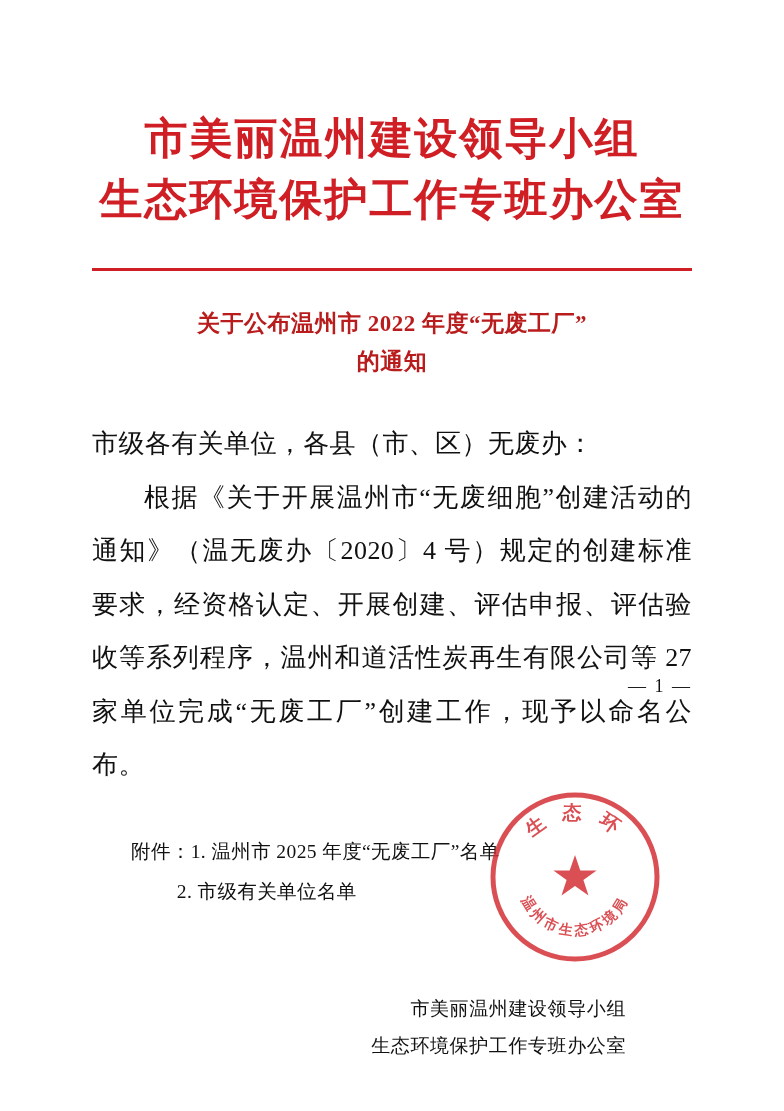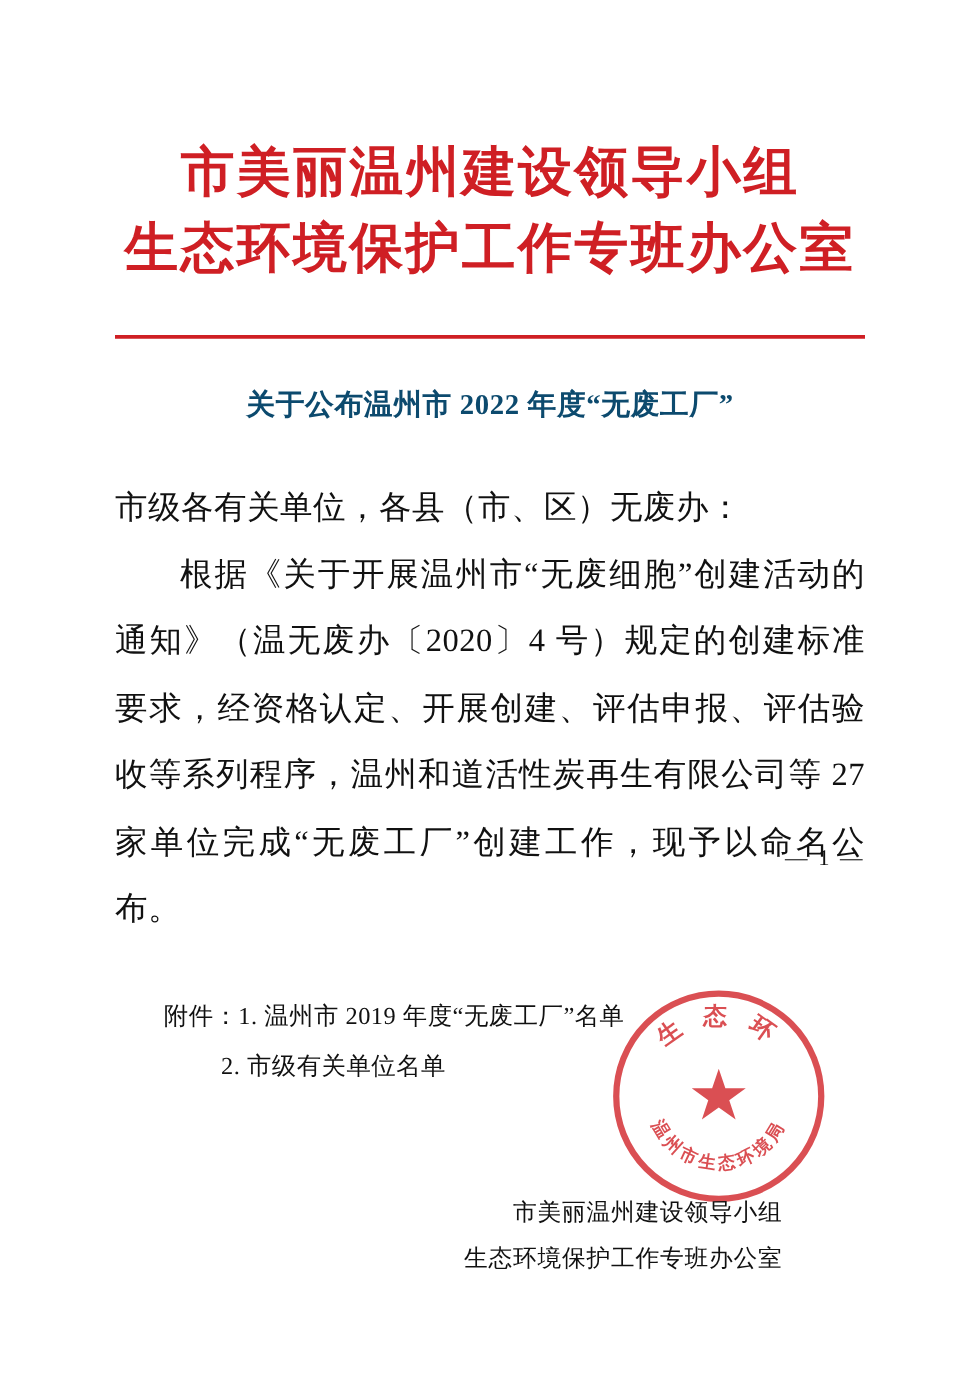--- a/index.html
+++ b/index.html
@@ -45,21 +45,21 @@
   }
 
   
   .doc-title {
     margin-top: 34px;
     text-align: center;
     font-weight: bold;
     font-size: 23px;
     line-height: 1.65;
     letter-spacing: 0.5px;
-    color: #0c4a6e;
+    color: #b91c1c;
   }
   .doc-title .t-line {
     display: block;
   }
 
   
   .body-block {
     margin-top: 36px;
     font-size: 26px;
     line-height: 2.06;
@@ -135,29 +135,30 @@
 <div class="page">
 
   <div class="letterhead">
     <div class="letterhead-line">市美丽温州建设领导小组</div>
     <div class="letterhead-line">生态环境保护工作专班办公室</div>
     <div class="rule"></div>
   </div>
 
   <div class="doc-title">
     <span class="t-line">关于公布温州市 2022 年度“无废工厂”</span>
+    <span class="t-line">的通知</span>
   </div>
 
   <div class="body-block">
     <p class="salutation">市级各有关单位，各县（市、区）无废办：</p>
     <p class="para">根据《关于开展温州市“无废细胞”创建活动的通知》（温无废办〔2020〕4 号）规定的创建标准要求，经资格认定、开展创建、评估申报、评估验收等系列程序，温州和道活性炭再生有限公司等 27 家单位完成“无废工厂”创建工作，现予以命名公布。</p>
   </div>
 
   <div class="attachments">
-    <div class="att-1">附件：1. 温州市 2019 年度“无废工厂”名单</div>
+    <div class="att-1">附件：1. 温州市 2025 年度“无废工厂”名单</div>
     <div class="att-2">2. 市级有关单位名单</div>
   </div>
 
   <div class="seal">
     <svg width="176" height="176" viewBox="0 0 176 176" xmlns="http://www.w3.org/2000/svg">
       <circle cx="88" cy="88" r="82" fill="none" stroke="#d3292e" stroke-width="5"></circle>
       <path id="sealTop" d="M 88,88 m -58,0 a 58,58 0 0 1 116,0" fill="none"></path>
       <path id="sealBottom" d="M 30,88 a 58,58 0 0 0 116,0" fill="none"></path>
       <text font-family="'Liberation Serif', serif" font-size="19" fill="#d3292e" font-weight="bold" letter-spacing="6">
         <textPath href="#sealTop" startOffset="50%" text-anchor="middle">生 态 环</textPath>

